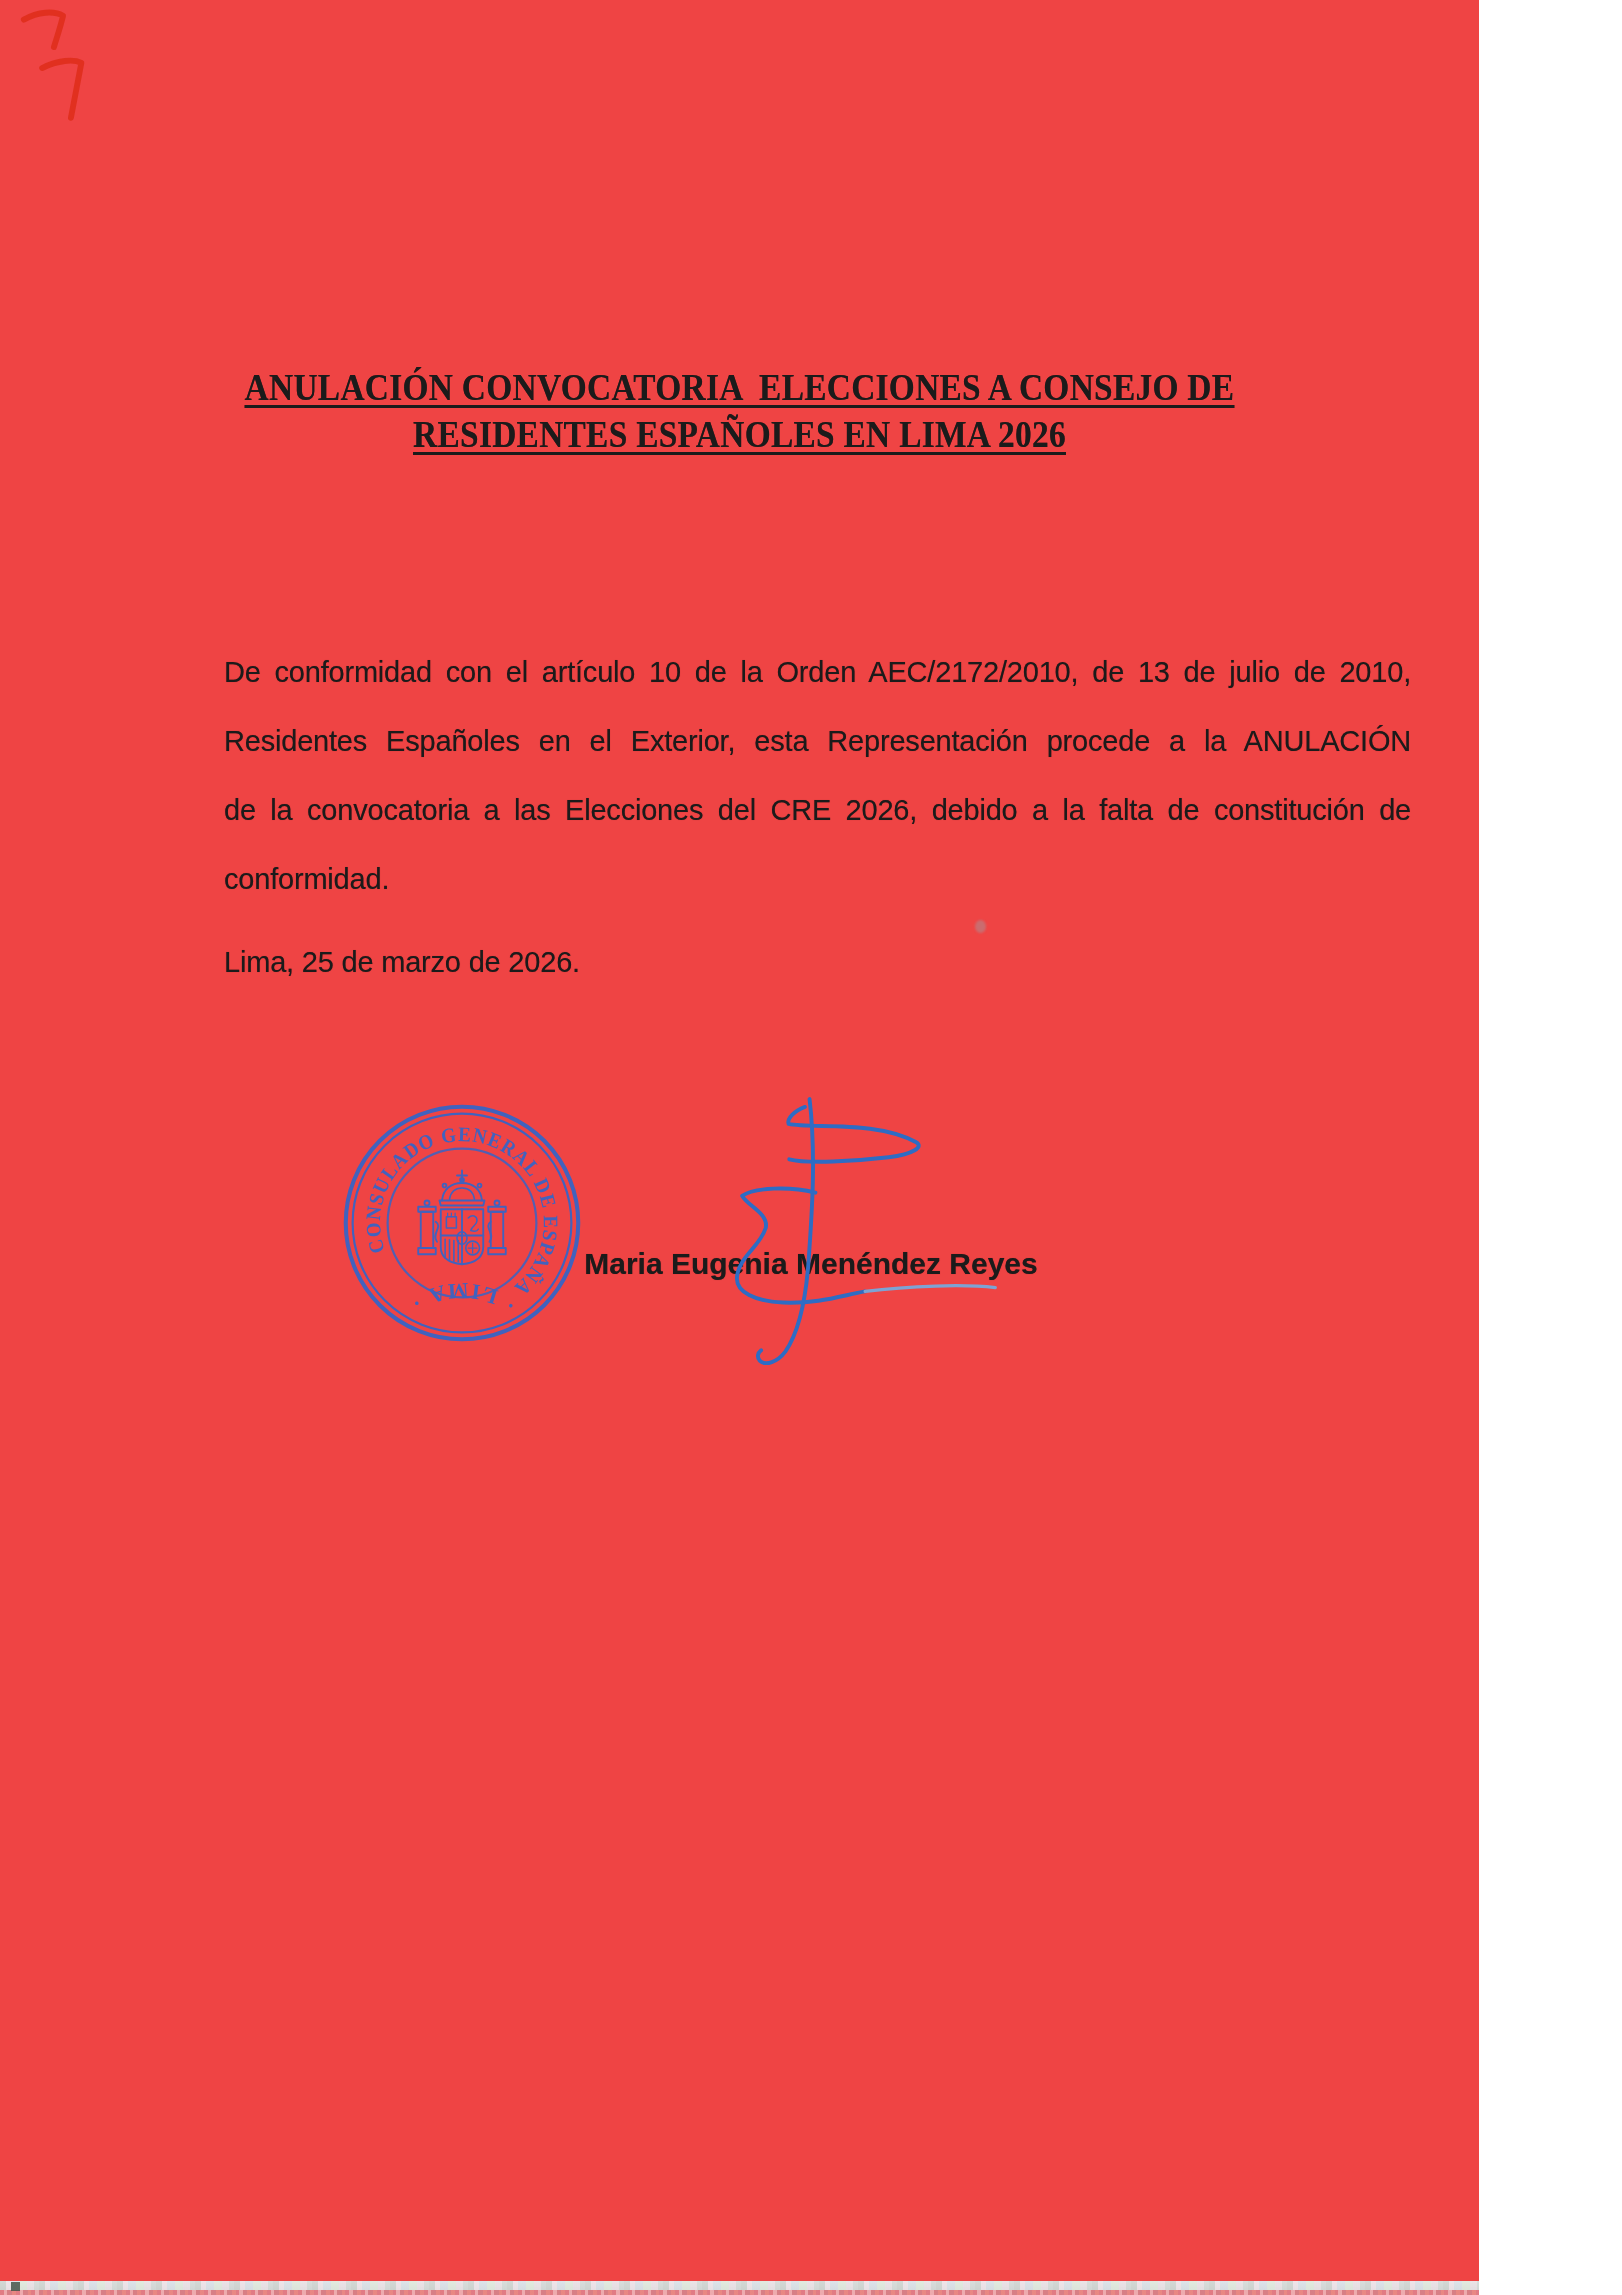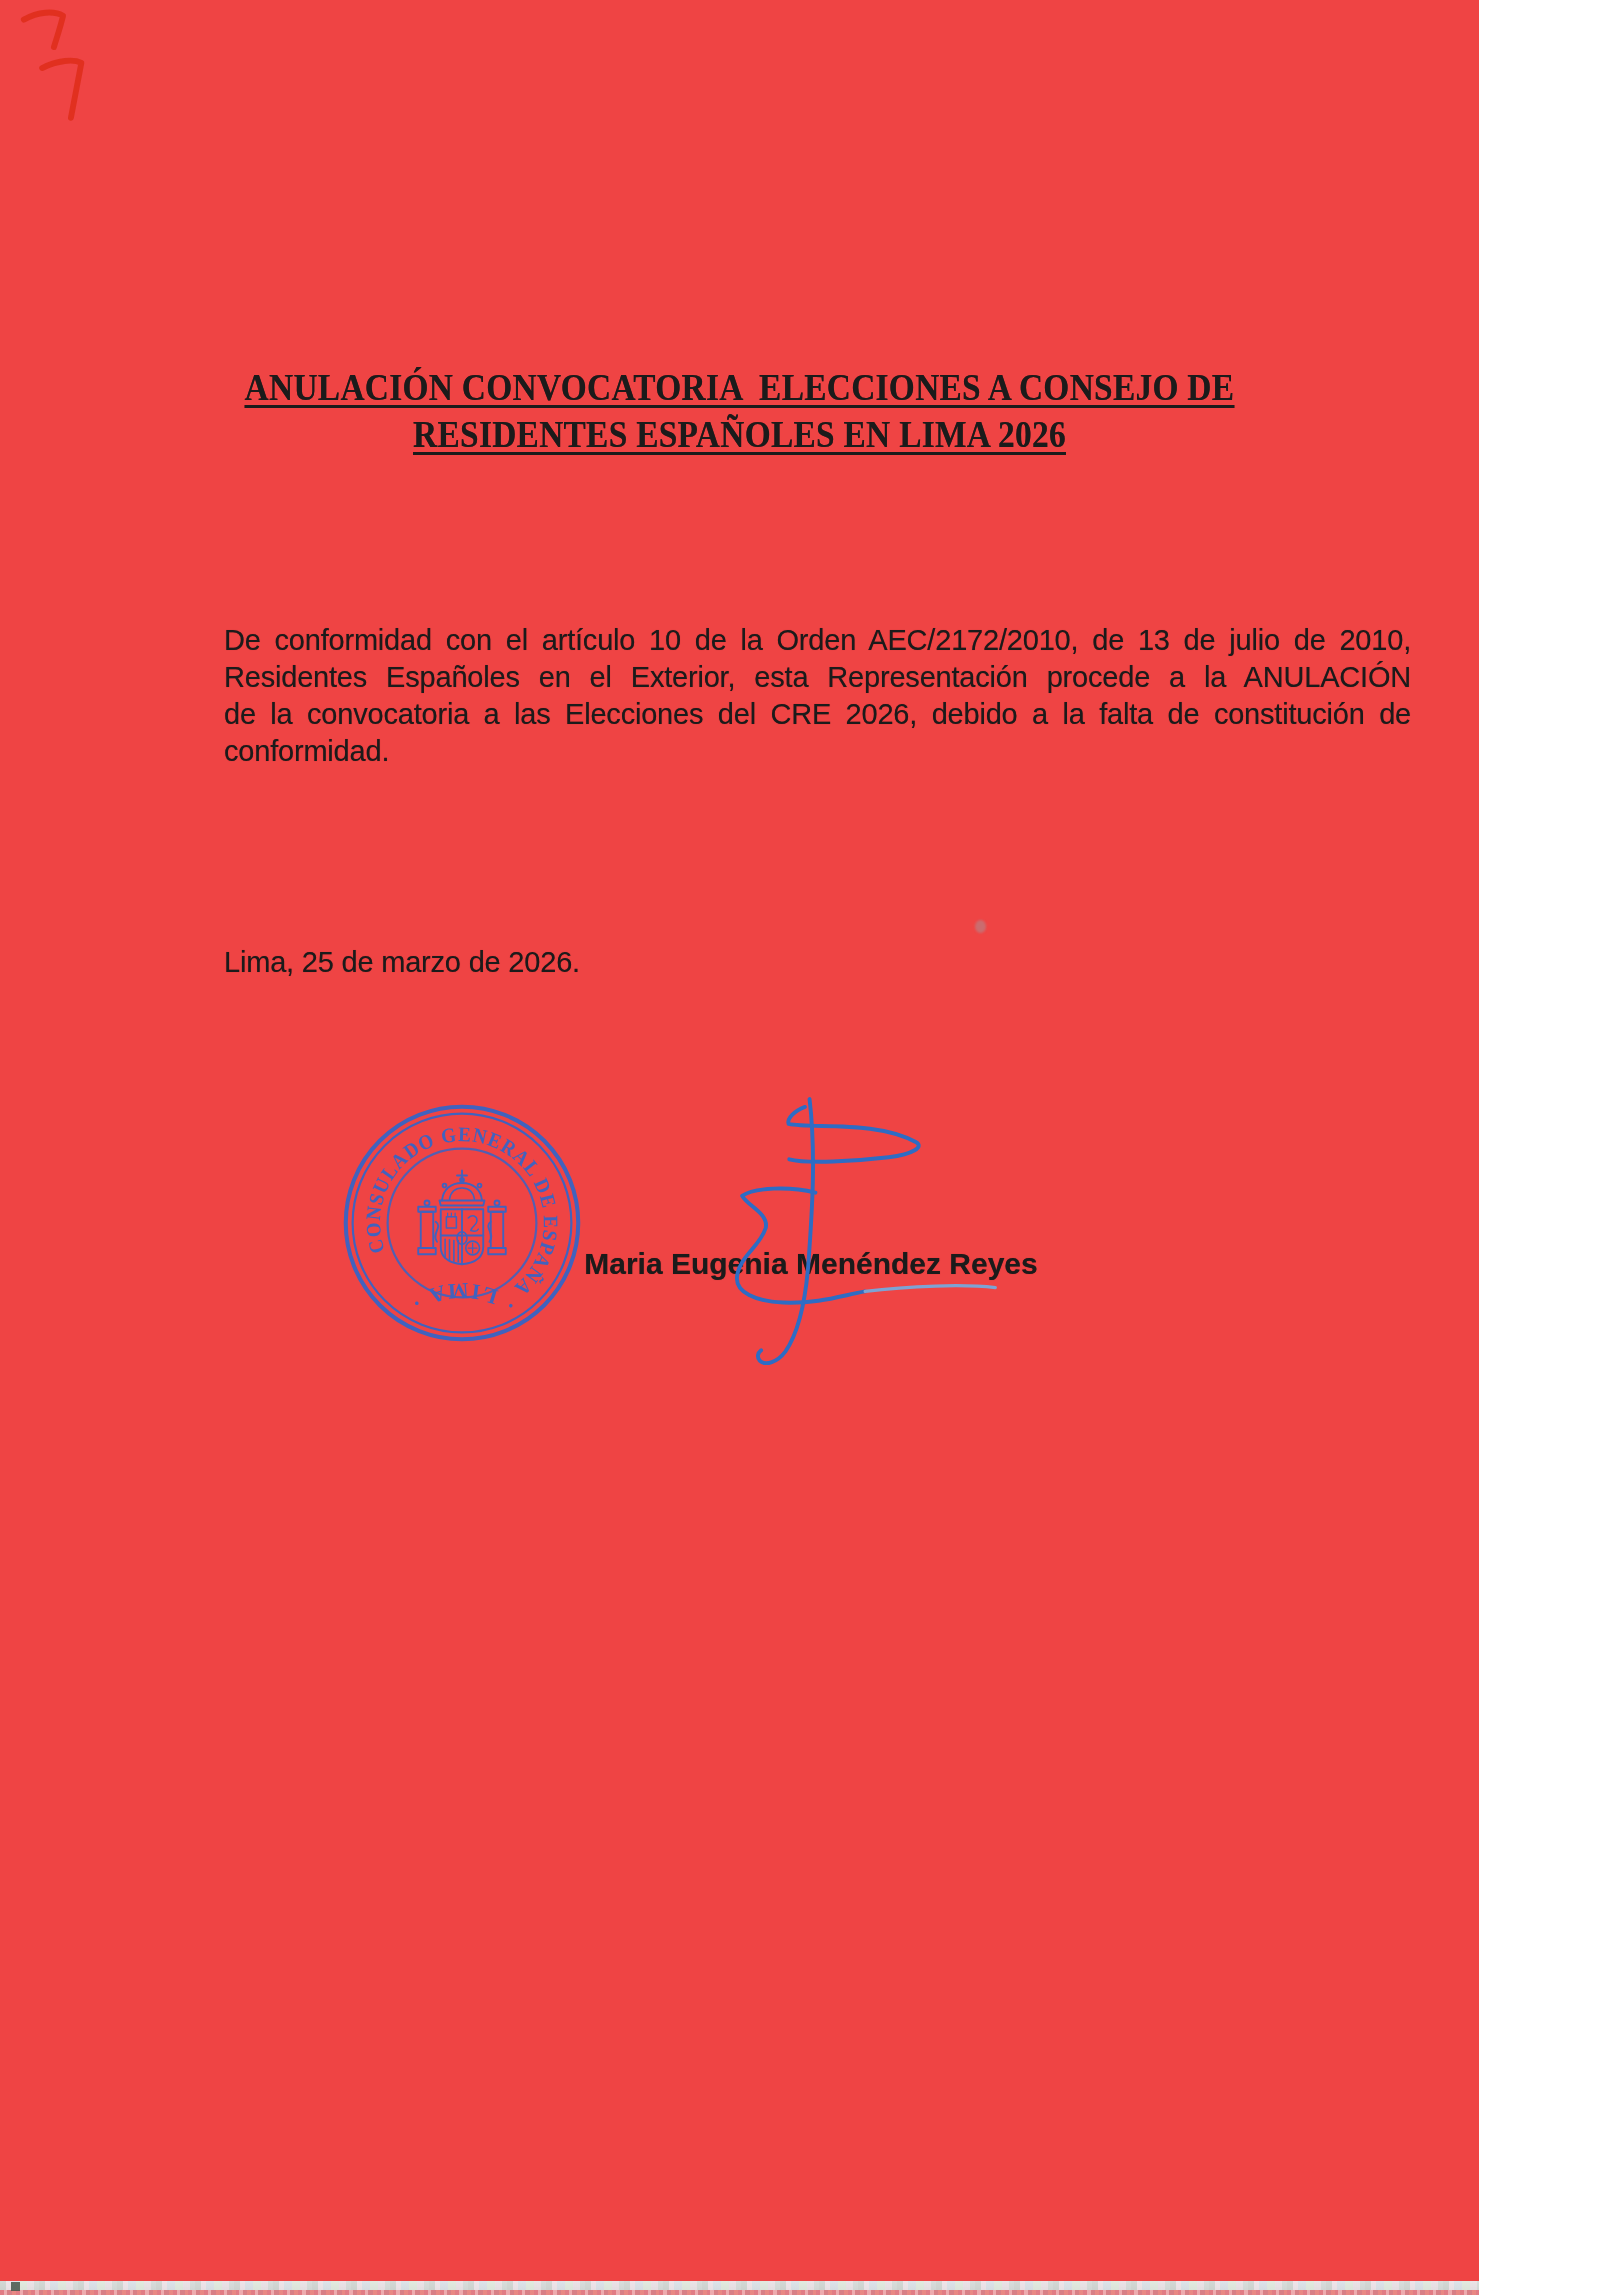--- a/index.html
+++ b/index.html
@@ -32,21 +32,21 @@
   }
   
   .bodytext{
     position:absolute;left:224px;width:1187px;
     font-size:29px;line-height:37px;
     letter-spacing:-0.2px;
     text-shadow:0 0 0.7px rgba(0,0,0,.45);
   }
   .p1{top:622px;}
   .p2{top:836px;}
-  .jline{text-align:justify;text-align-last:justify;}
+  .jline{text-align:justify;text-align-last:justify;margin-top:32px;}
   .jline.last{text-align-last:left;}
   .date-line{position:absolute;left:224px;top:944px;font-size:29px;line-height:37px;
     letter-spacing:-0.2px;text-shadow:0 0 0.7px rgba(0,0,0,.45);}
   
   .stamp{position:absolute;left:337px;top:1098px;width:250px;height:250px;opacity:.93;}
   .seal-stroke{fill:none;stroke:var(--stamp-blue,#3465c8);stroke-linecap:round;stroke-linejoin:round;}
   .seal-text{font-family:"Liberation Serif", serif;font-weight:bold;
     fill:var(--stamp-blue,#3465c8);}
   
   .signer-name{

